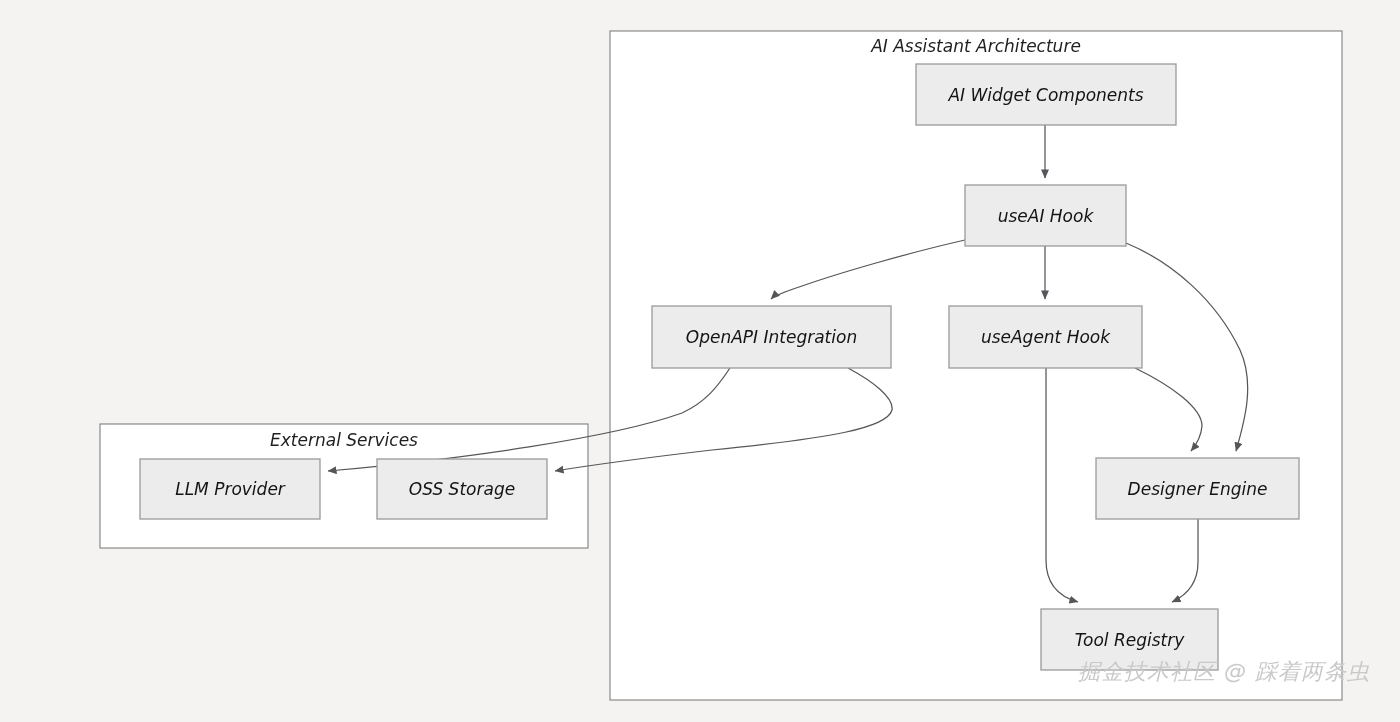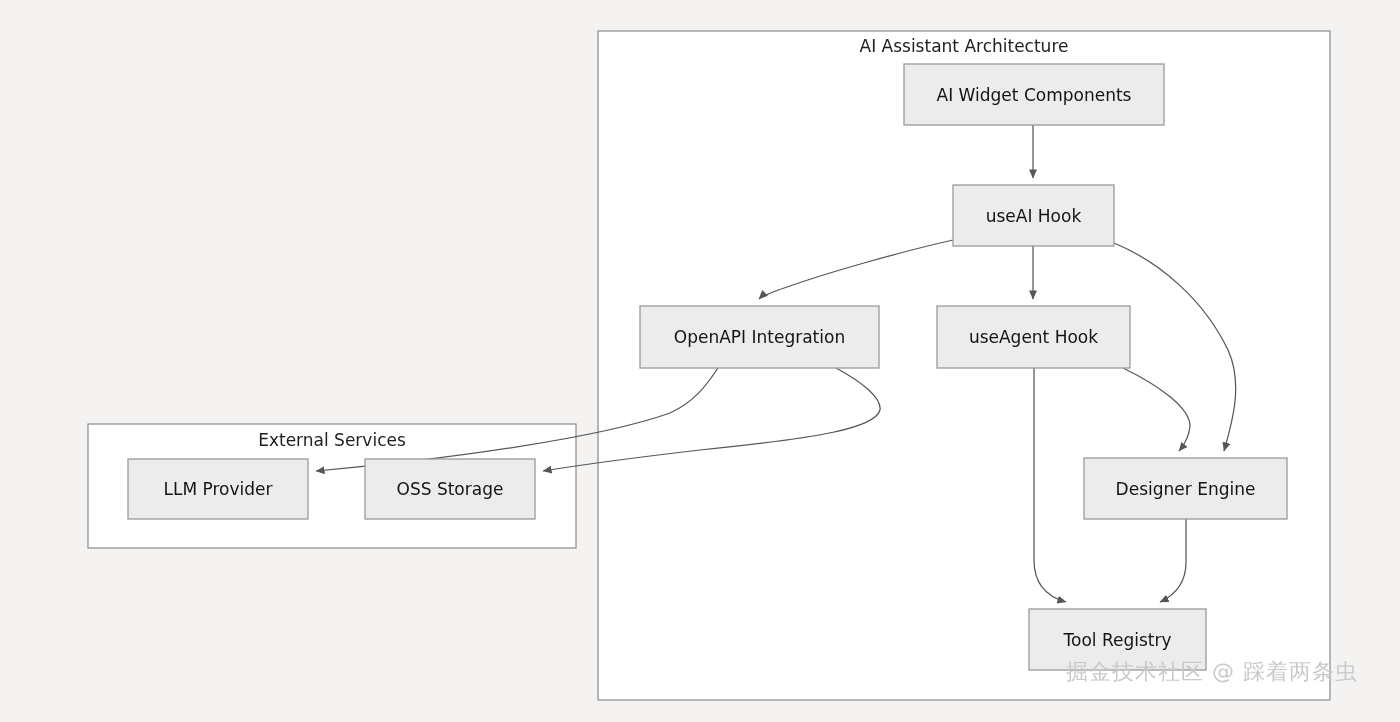--- a/index.html
+++ b/index.html
@@ -9,23 +9,24 @@
   }
   body {
     width: 1400px;
     height: 722px;
     position: relative;
     overflow: hidden;
     font-family: "DejaVu Sans", "Liberation Sans", sans-serif;
   }
   #diagram-root {
     position: absolute;
-    left: 0; top: 0;
+    left: 12px; top: 0;
     width: 1244px;
     height: 722px;
+    font-style: italic;
   }
   svg.diagram {
     position: absolute;
     left: 0; top: 0;
     width: 1400px;
     height: 722px;
     display: block;
   }
   .cluster-rect {
     fill: #ffffff;

